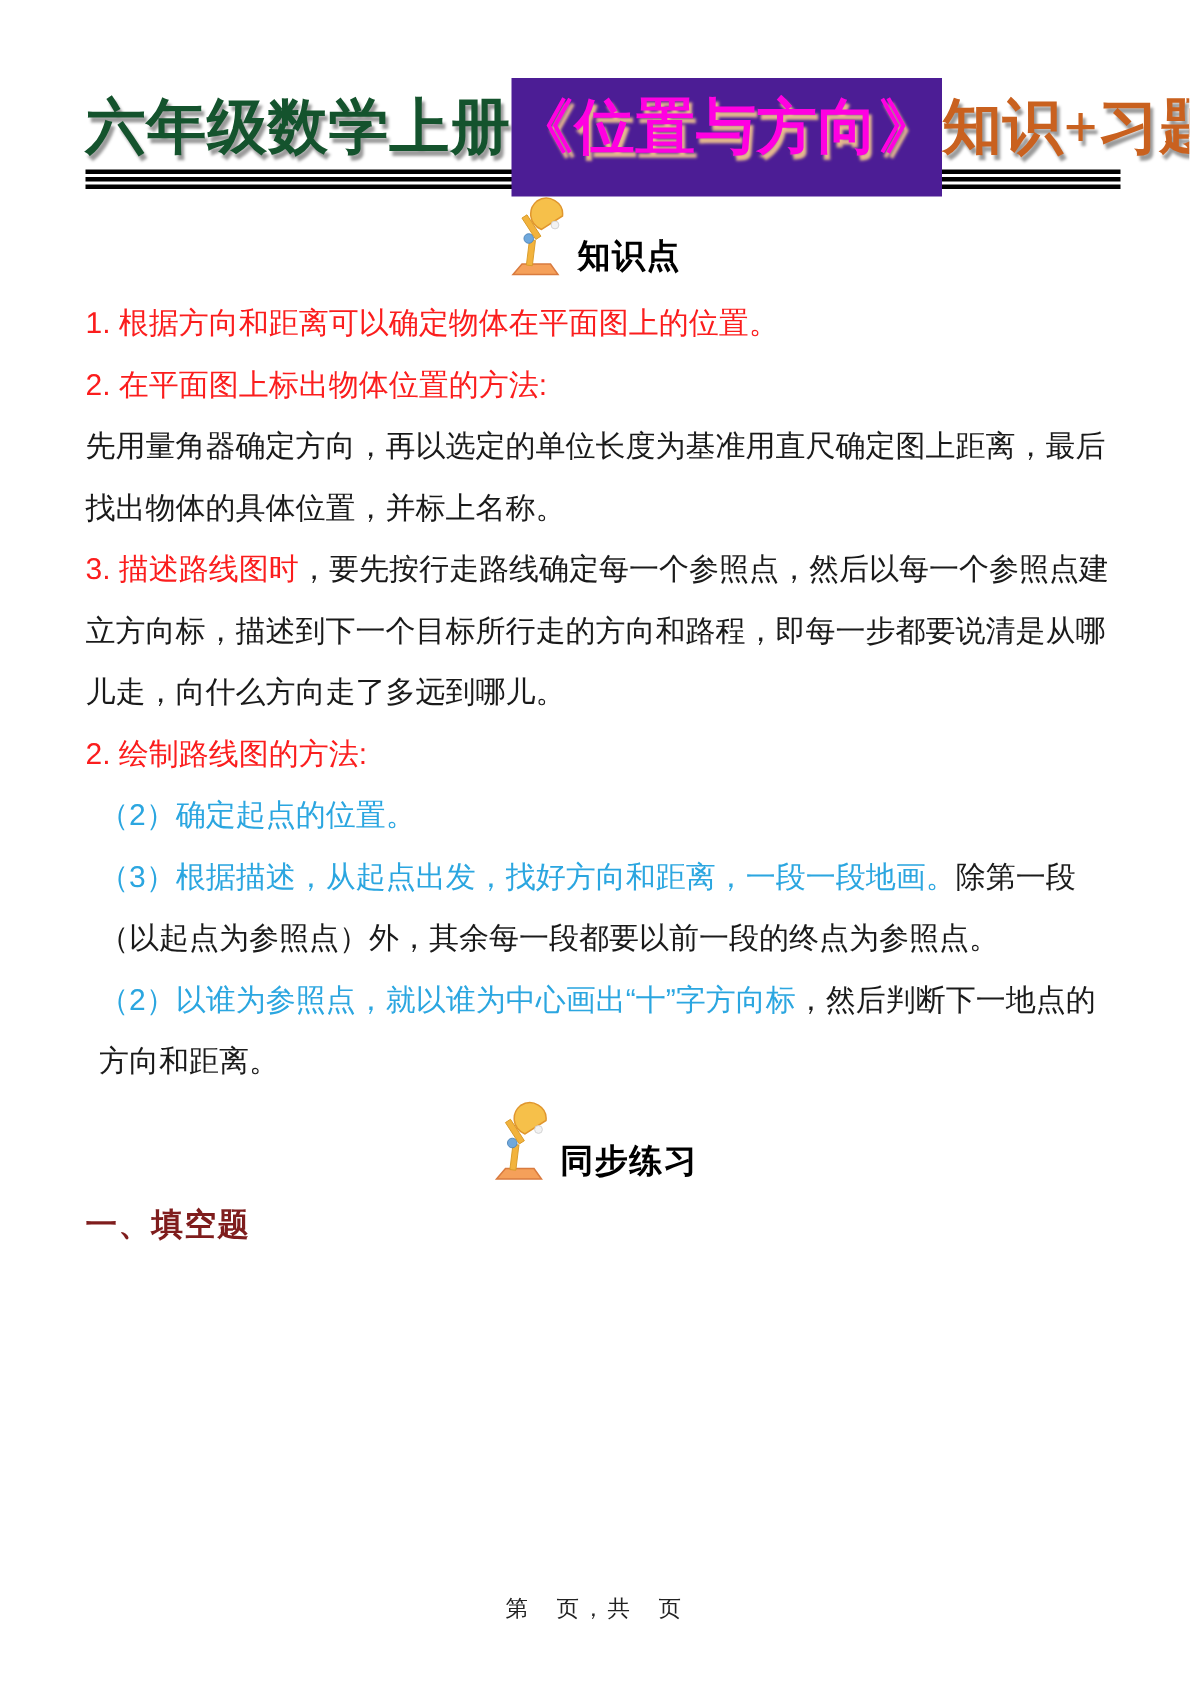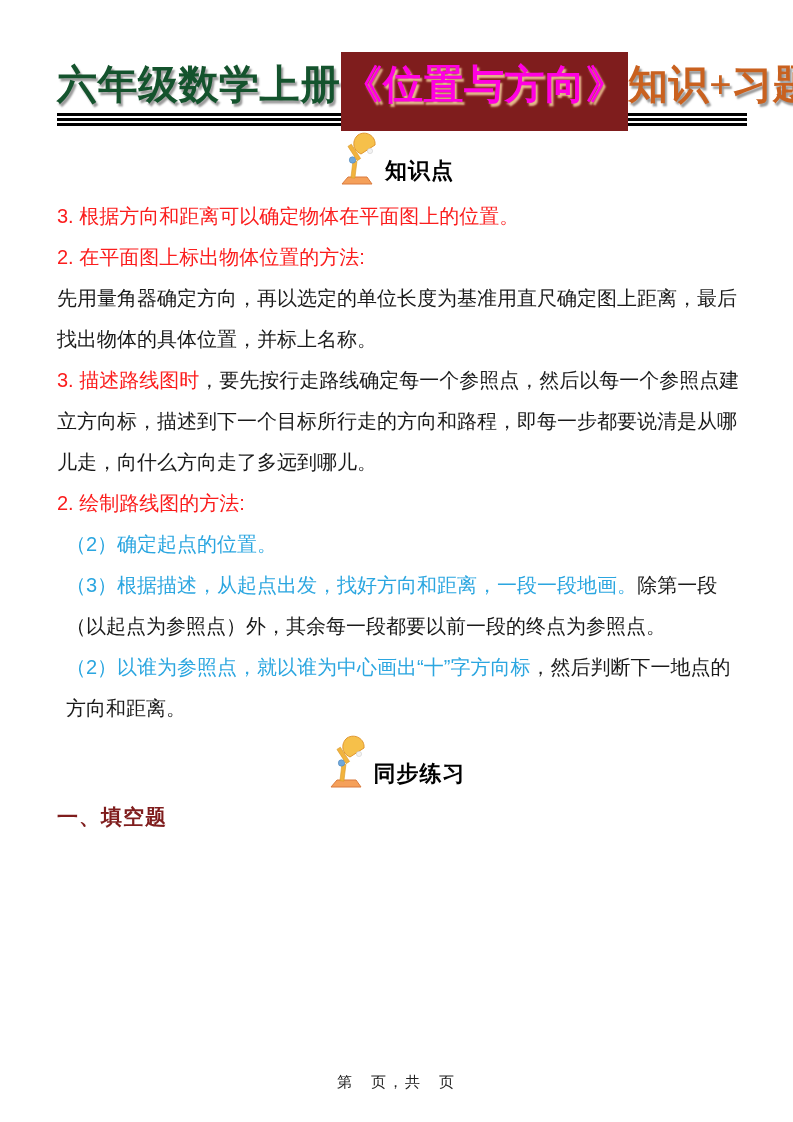--- a/index.html
+++ b/index.html
@@ -24,21 +24,21 @@
     font-family: "Liberation Serif", "DejaVu Serif", serif;
     font-weight: bold;
     font-size: 40px;
     line-height: 1.15;
     letter-spacing: 0.5px;
     white-space: nowrap;
   }
   .title-black  { color: #14532d; text-shadow: 2px 3px 2px #9a9a9a; }
   .title-magenta{
     color: #ff00e1;
-    background: #7f1d1d;
+    background: #4c1d95;
     text-shadow: 2px 3px 2px #e7bb8e;
     padding: 10px 2px 24px 2px;
   }
   .title-orange { color: #c9611f; text-shadow: 2px 3px 2px #9a9a9a; }
   .title-rule {
     position: relative;
     z-index: 1;
     margin: 5px 46px 0 57px;
     height: 13px;
     border-top: 3px solid #000;
@@ -90,21 +90,21 @@
     line-height: 32px;
     margin: 6px 0 8px 0;
     letter-spacing: 1px;
   }
   .q-number { font-weight: bold; }
 
   
   .footer {
     position: absolute;
     left: 0; right: 0;
-    bottom: 30px;
+    bottom: 40px;
     text-align: center;
     font-size: 15px;
     color: #222222;
     letter-spacing: 2px;
   }
 </style>
 </head>
 <body>
 
 <div class="page">
@@ -122,21 +122,21 @@
         <circle cx="13.5" cy="28" r="3.2" fill="#6fa8dc" stroke="#4e85b8" stroke-width="0.6"></circle>
         <rect x="13" y="12" width="4" height="17" fill="#f2b33d" stroke="#d89a28" stroke-width="0.6" transform="rotate(-33 15 20)"></rect>
         <path d="M19 3 C 27 -2 37 4 36 13 L 22 22 C 13 18 13 8 19 3 Z" fill="#f6c04a" stroke="#e0962e" stroke-width="1"></path>
         <circle cx="31" cy="19" r="2.6" fill="#f2f2f2" stroke="#cfcfcf" stroke-width="0.6"></circle>
       </svg>
     </span>
     <span class="label">知识点</span>
   </div>
 
   <div class="content">
-    <p class="para red">3. 根据方向和距离可以确定物体在平面图上的位置。</p>
+    <p class="para red">1. 根据方向和距离可以确定物体在平面图上的位置。</p>
     <p class="para red">2. 在平面图上标出物体位置的方法:</p>
     <p class="para black">先用量角器确定方向，再以选定的单位长度为基准用直尺确定图上距离，最后找出物体的具体位置，并标上名称。</p>
     <p class="para"><span class="red">3. 描述路线图时</span><span class="black">，要先按行走路线确定每一个参照点，然后以每一个参照点建立方向标，描述到下一个目标所行走的方向和路程，即每一步都要说清是从哪儿走，向什么方向走了多远到哪儿。</span></p>
     <p class="para red">2. 绘制路线图的方法:</p>
     <p class="para blue sub">（2）确定起点的位置。</p>
     <p class="para sub"><span class="blue">（3）根据描述，从起点出发，找好方向和距离，一段一段地画。</span><span class="black">除第一段（以起点为参照点）外，其余每一段都要以前一段的终点为参照点。</span></p>
     <p class="para sub"><span class="blue">（2）以谁为参照点，就以谁为中心画出“十”字方向标</span><span class="black">，然后判断下一地点的方向和距离。</span></p>
   </div>
 
   <div class="section-header">

